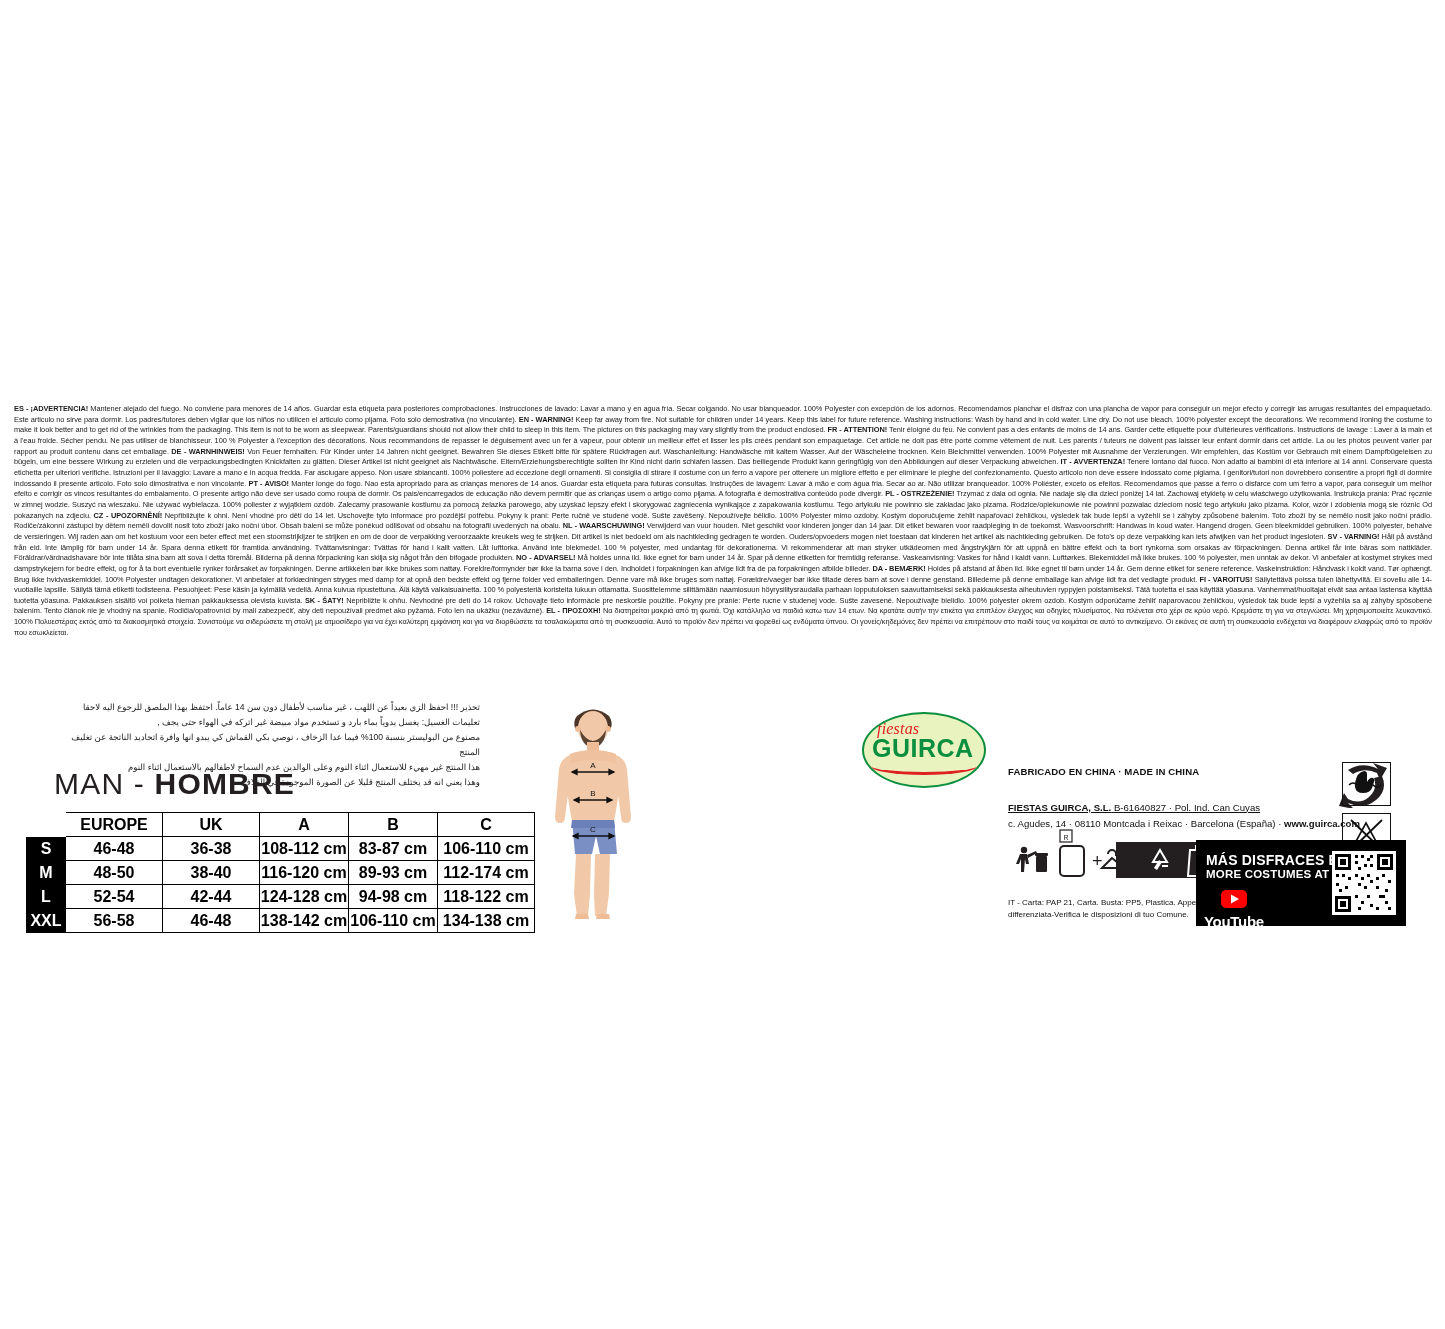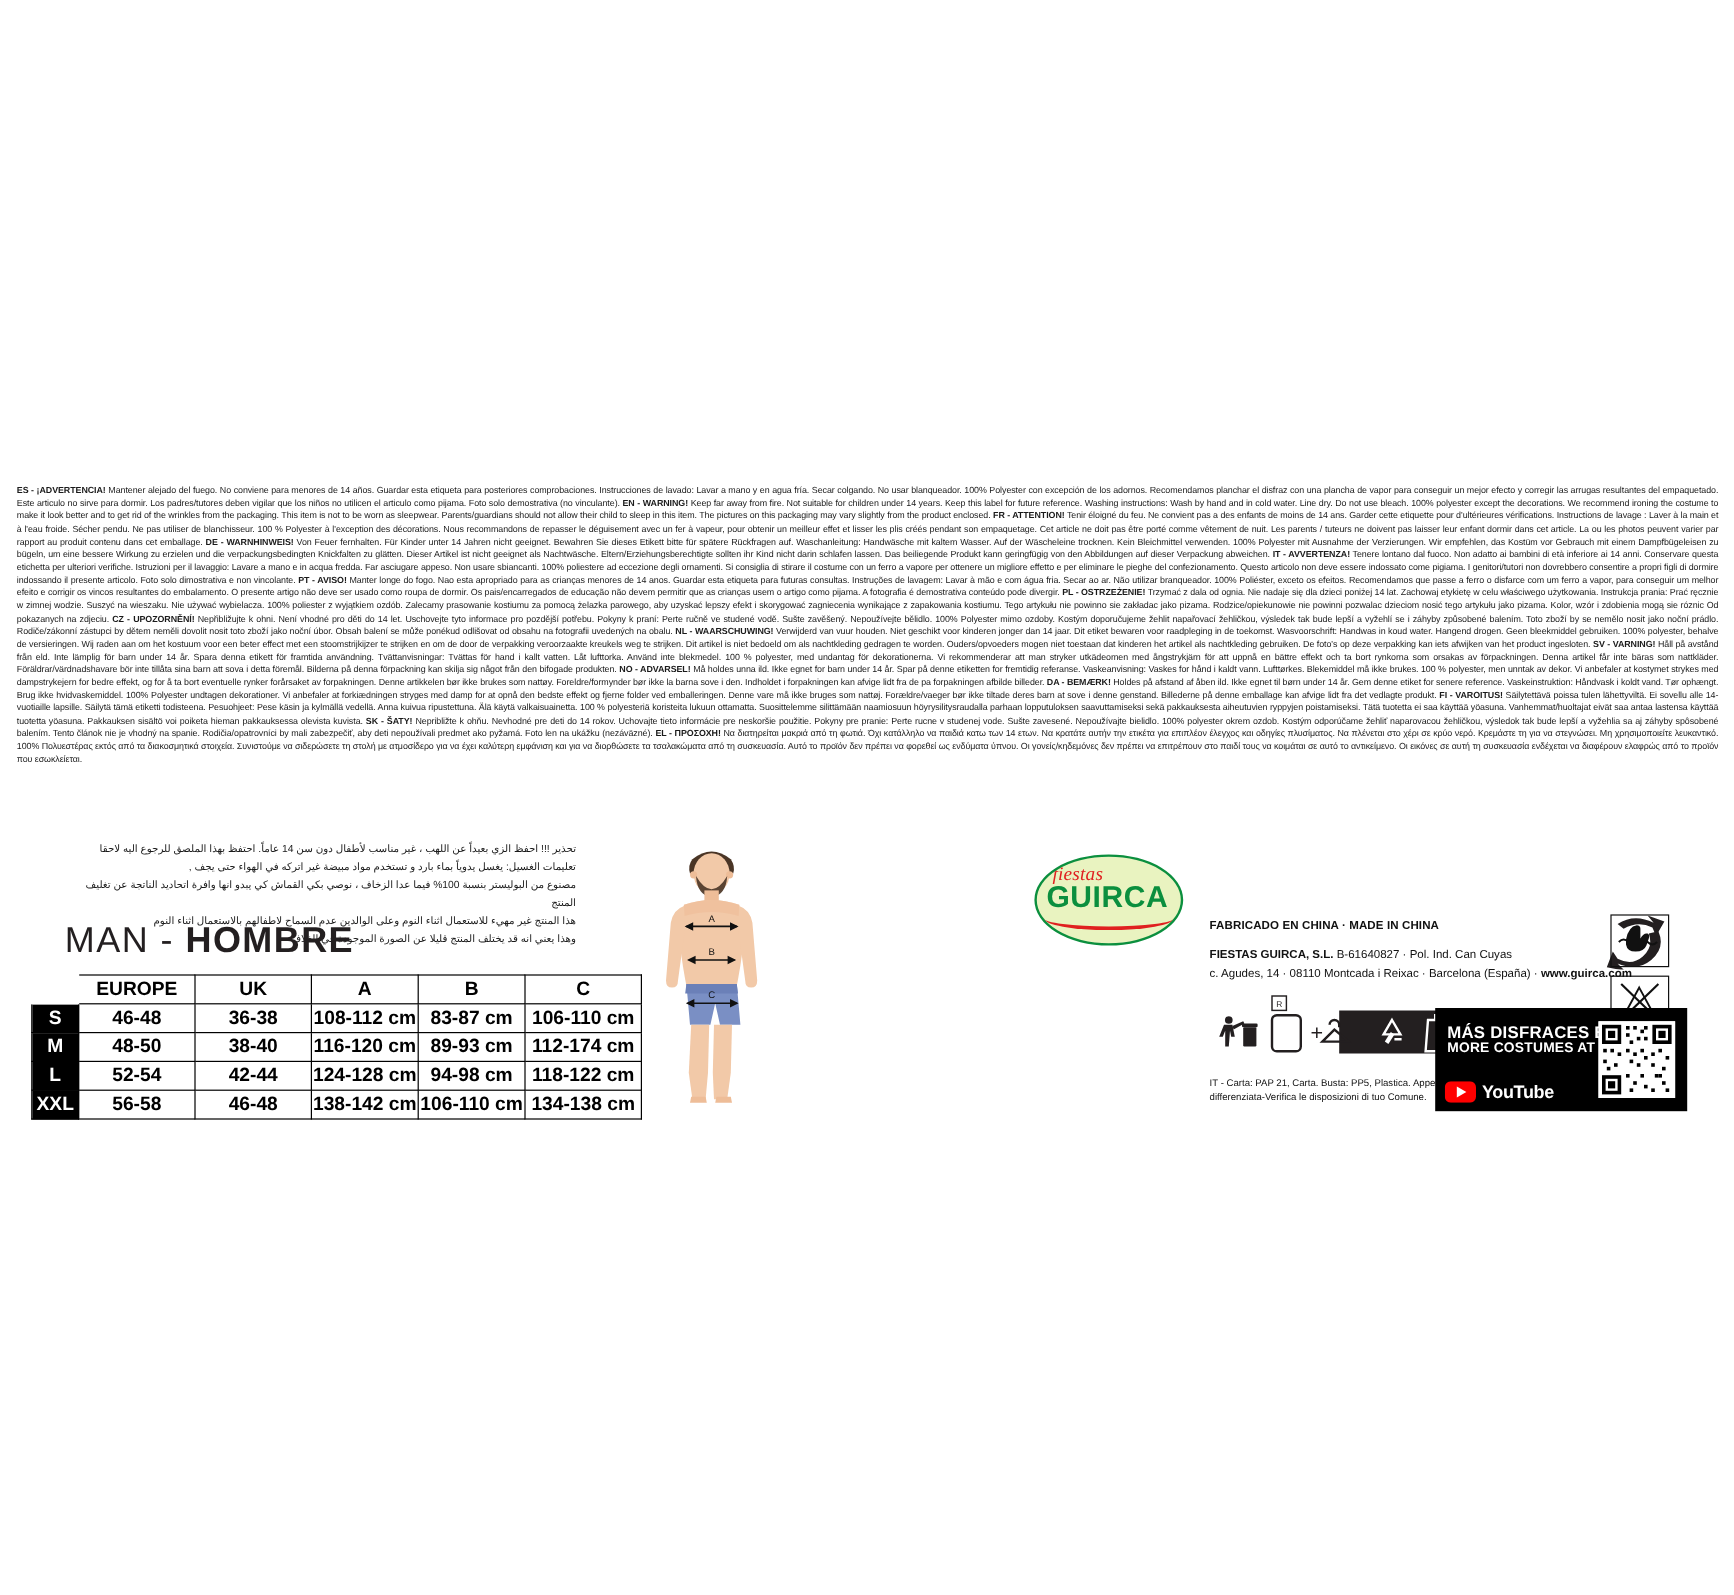--- a/index.html
+++ b/index.html
@@ -143,21 +143,21 @@
   #company {
     position: absolute;
     left: 1008px;
     top: 764px;
     width: 420px;
     font-size: 9.6px;
     line-height: 1.72;
     color: #111;
   }
   #company .made { font-weight: bold; letter-spacing: .1px; }
-  #company .row2 { margin-top: 7px; }
+  #company .row2 { margin-top: 19px; text-decoration: underline; }
   #company b { font-weight: bold; }
 
   
   #pack {
     position: absolute;
     left: 1008px;
     top: 828px;
     width: 300px;
     height: 64px;
   }
@@ -214,24 +214,25 @@
   }
   #promo .t2 {
     position: absolute;
     left: 10px; top: 28px;
     font-size: 11.5px;
     font-weight: bold;
     letter-spacing: .2px;
   }
   #promo .yt {
     position: absolute;
-    left: 8px; top: 61px;
+    left: 8px; top: 50px;
     display: flex;
     align-items: center;
     gap: 5px;
+    flex-direction: column;
   }
   #promo .yt .label {
     font-size: 15px;
     font-weight: bold;
     letter-spacing: -.3px;
   }
   #qr {
     position: absolute;
     right: 10px;
     top: 11px;

